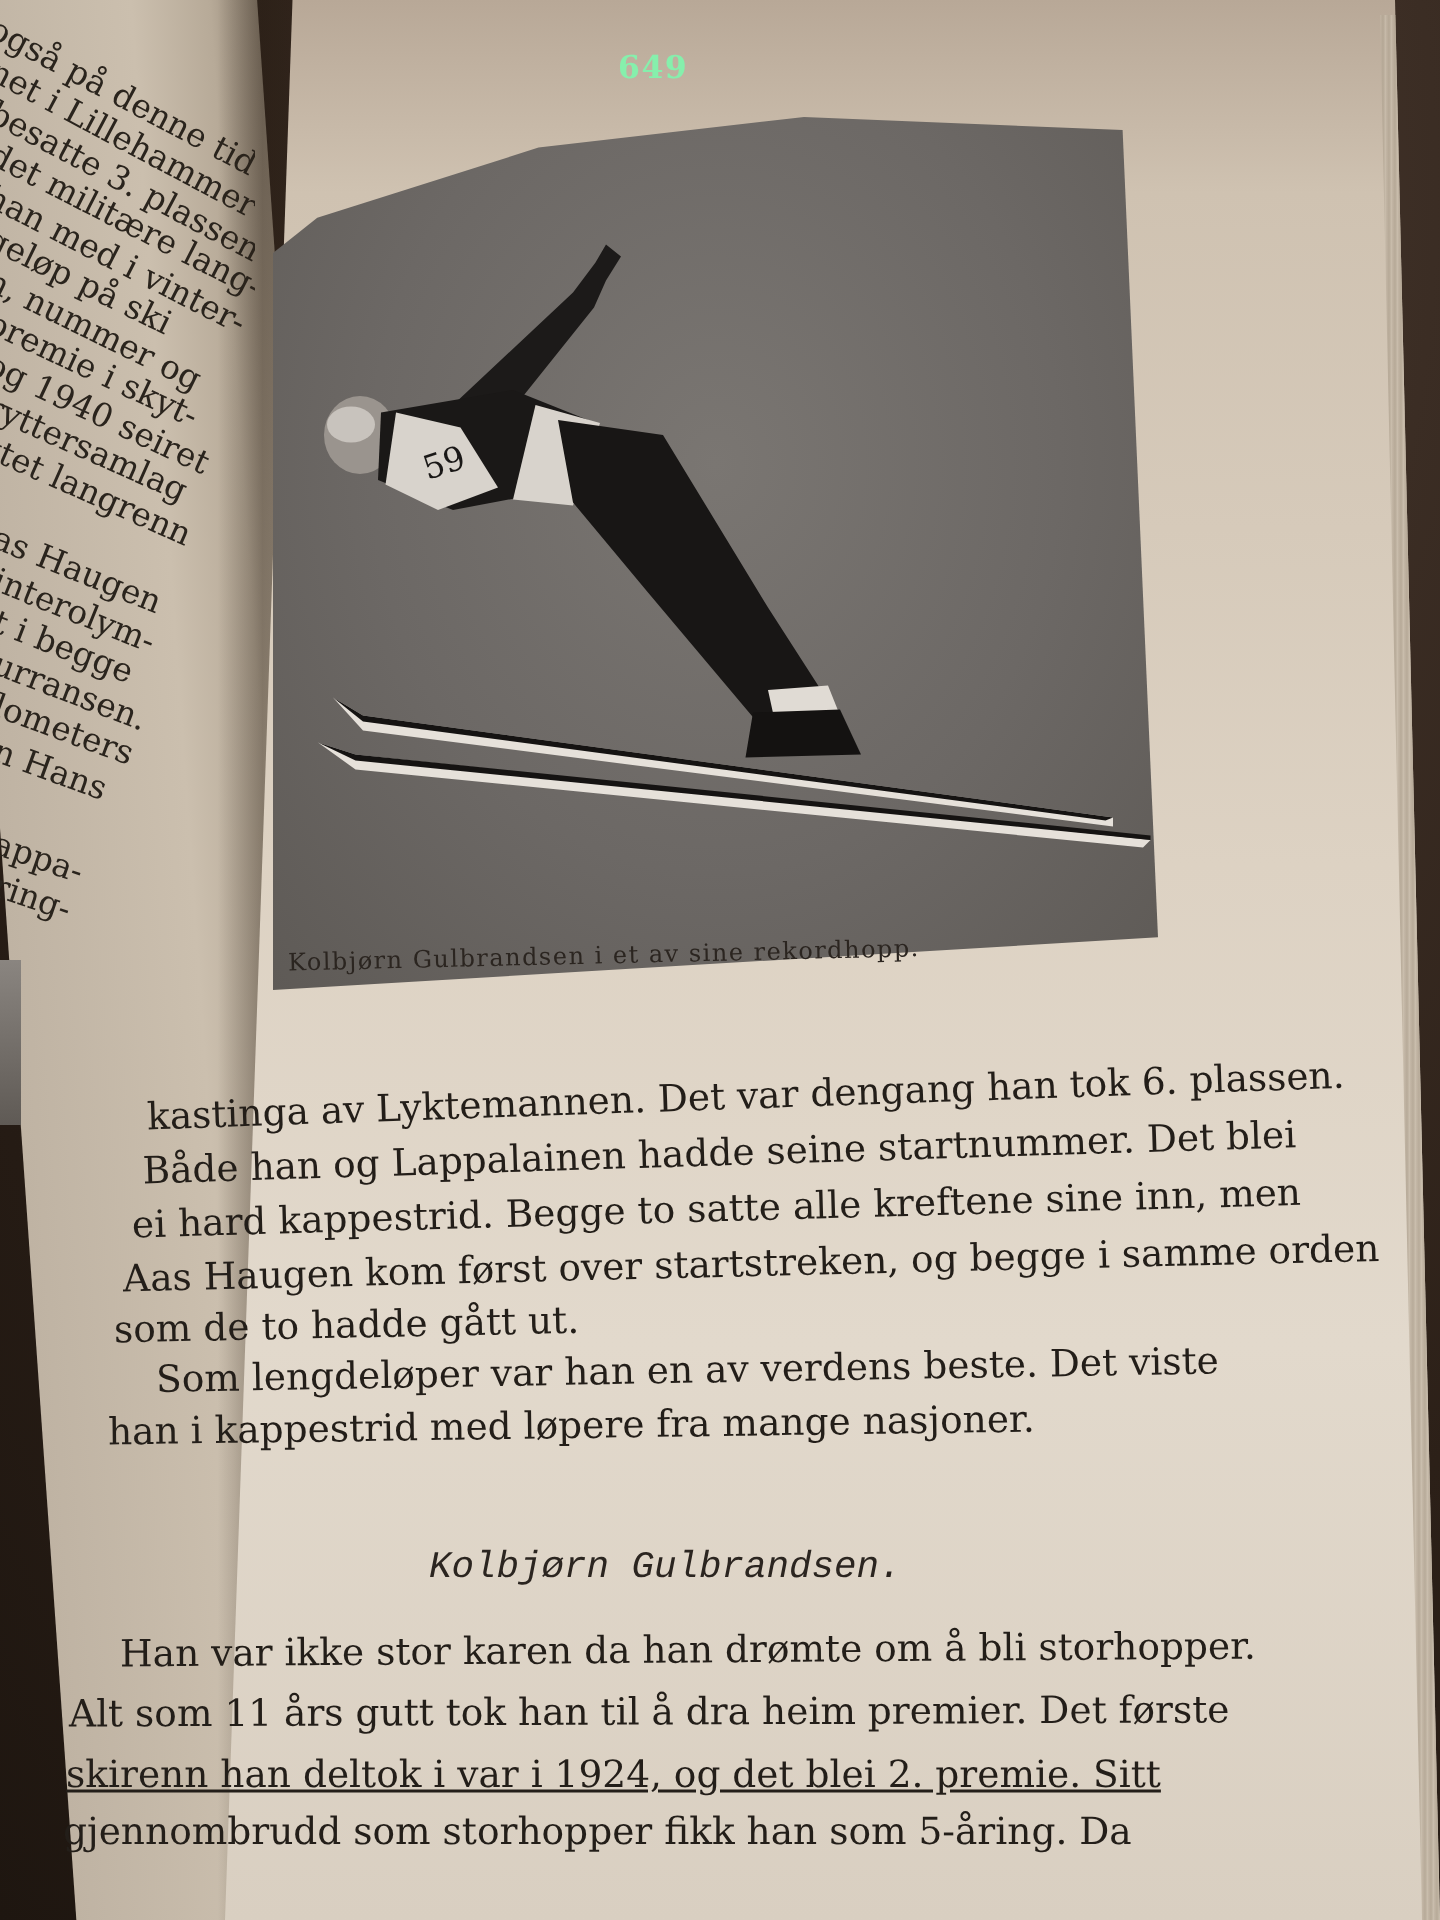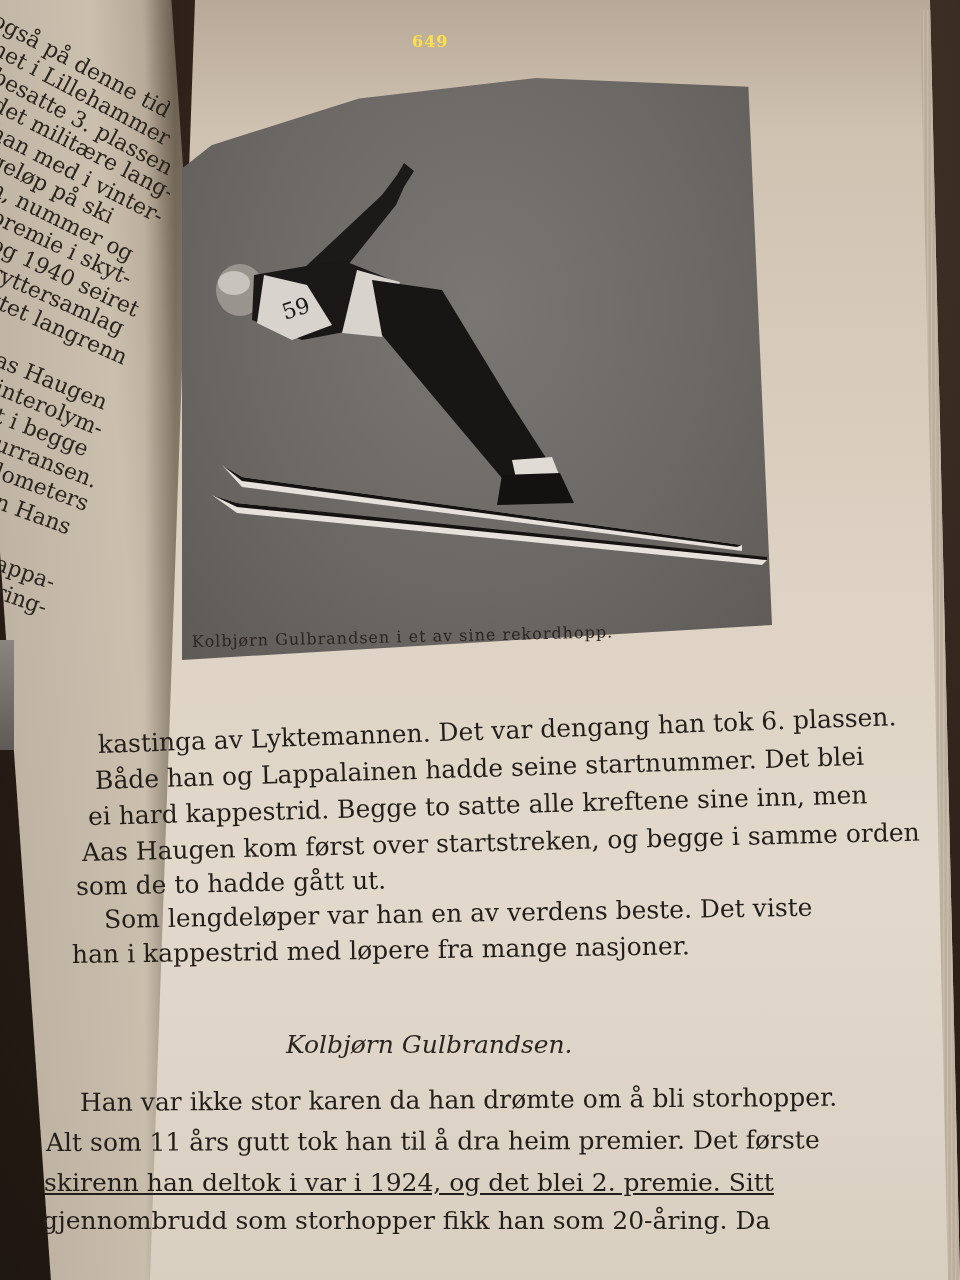--- a/index.html
+++ b/index.html
@@ -42,42 +42,42 @@
     background: linear-gradient(180deg, #b8a897 0%, #cfc2b1 10%, #ddd2c3 45%, #e2d9cc 70%, #d9cfc1 100%);
     clip-path: polygon(45px 0, 780px 0, 810px 1280px, 0 1280px);
   }
   .page-edge {
     position: absolute; right: 0; top: 10px; width: 40px; height: 1270px;
     background: repeating-linear-gradient(90deg, #c2b5a4 0px, #b3a694 2px, #cbbfae 4px);
     clip-path: polygon(0 0, 40% 0, 100% 100%, 70% 100%);
     opacity: 0.9;
   }
   .page-number {
-    position: absolute; left: 412px; top: 32px; font-size: 16px; color: #fde047;
+    position: absolute; left: 412px; top: 32px; font-size: 21px; color: #86efac;
     font-weight: bold; letter-spacing: 1px;
   }
   .photo {
     position: absolute; left: 182px; top: 75px; width: 590px; height: 585px;
     background: radial-gradient(ellipse at 50% 40%, #7a7672 0%, #6c6865 55%, #5e5a56 100%);
     clip-path: polygon(5% 12%, 30% 4%, 60% 0.5%, 96% 2%, 100% 94%, 0% 100%, 0% 16%);
     overflow: hidden;
   }
   .photo svg { position: absolute; left: 0; top: 0; }
   .caption {
     position: absolute; left: 192px; top: 632px; font-size: 16px; color: #2b2520;
     letter-spacing: 1px; transform: rotate(-1.3deg); transform-origin: left center;
     white-space: nowrap;
   }
   .body-line {
     position: absolute; font-size: 25px; color: #231e19; white-space: nowrap;
     transform-origin: left center;
   }
   .section-title {
     position: absolute; left: 286px; top: 1030px; font-size: 25px; color: #2b2520;
-    font-style: italic; white-space: nowrap;
+    font-style: italic; white-space: nowrap; font-family: Liberation Mono, monospace;
   }
 </style>
 </head>
 <body>
 
 <div class="dark-top"></div>
 
 <div class="left-page"></div>
 <div class="left-text">
   <div class="left-line" style="left:-6px;top:6px;transform:rotate(28deg);">også på denne tid i</div>
@@ -146,13 +146,13 @@
 <div class="body-line" style="left:76px;top:872px;transform:rotate(-1.2deg);">som de to hadde gått ut.</div>
 
 <div class="body-line" style="left:104px;top:905px;transform:rotate(-1deg);">Som lengdeløper var han en av verdens beste.  Det viste</div>
 <div class="body-line" style="left:72px;top:940px;transform:rotate(-0.8deg);">han i kappestrid med løpere fra mange nasjoner.</div>
 
 <div class="section-title">Kolbjørn Gulbrandsen.</div>
 
 <div class="body-line" style="left:80px;top:1088px;transform:rotate(-0.4deg);">Han var ikke stor karen da han drømte om å bli storhopper.</div>
 <div class="body-line" style="left:46px;top:1128px;transform:rotate(-0.2deg);">Alt som 11 års gutt tok han til å dra heim premier.  Det første</div>
 <div class="body-line" style="left:44px;top:1168px;text-decoration:underline;">skirenn han deltok i var i 1924, og det blei 2. premie.  Sitt</div>
-<div class="body-line" style="left:42px;top:1206px;">gjennombrudd som storhopper fikk han som 20-åring.  Da</div>
+<div class="body-line" style="left:42px;top:1206px;">gjennombrudd som storhopper fikk han som 5-åring.  Da</div>
 
 </body></html>

